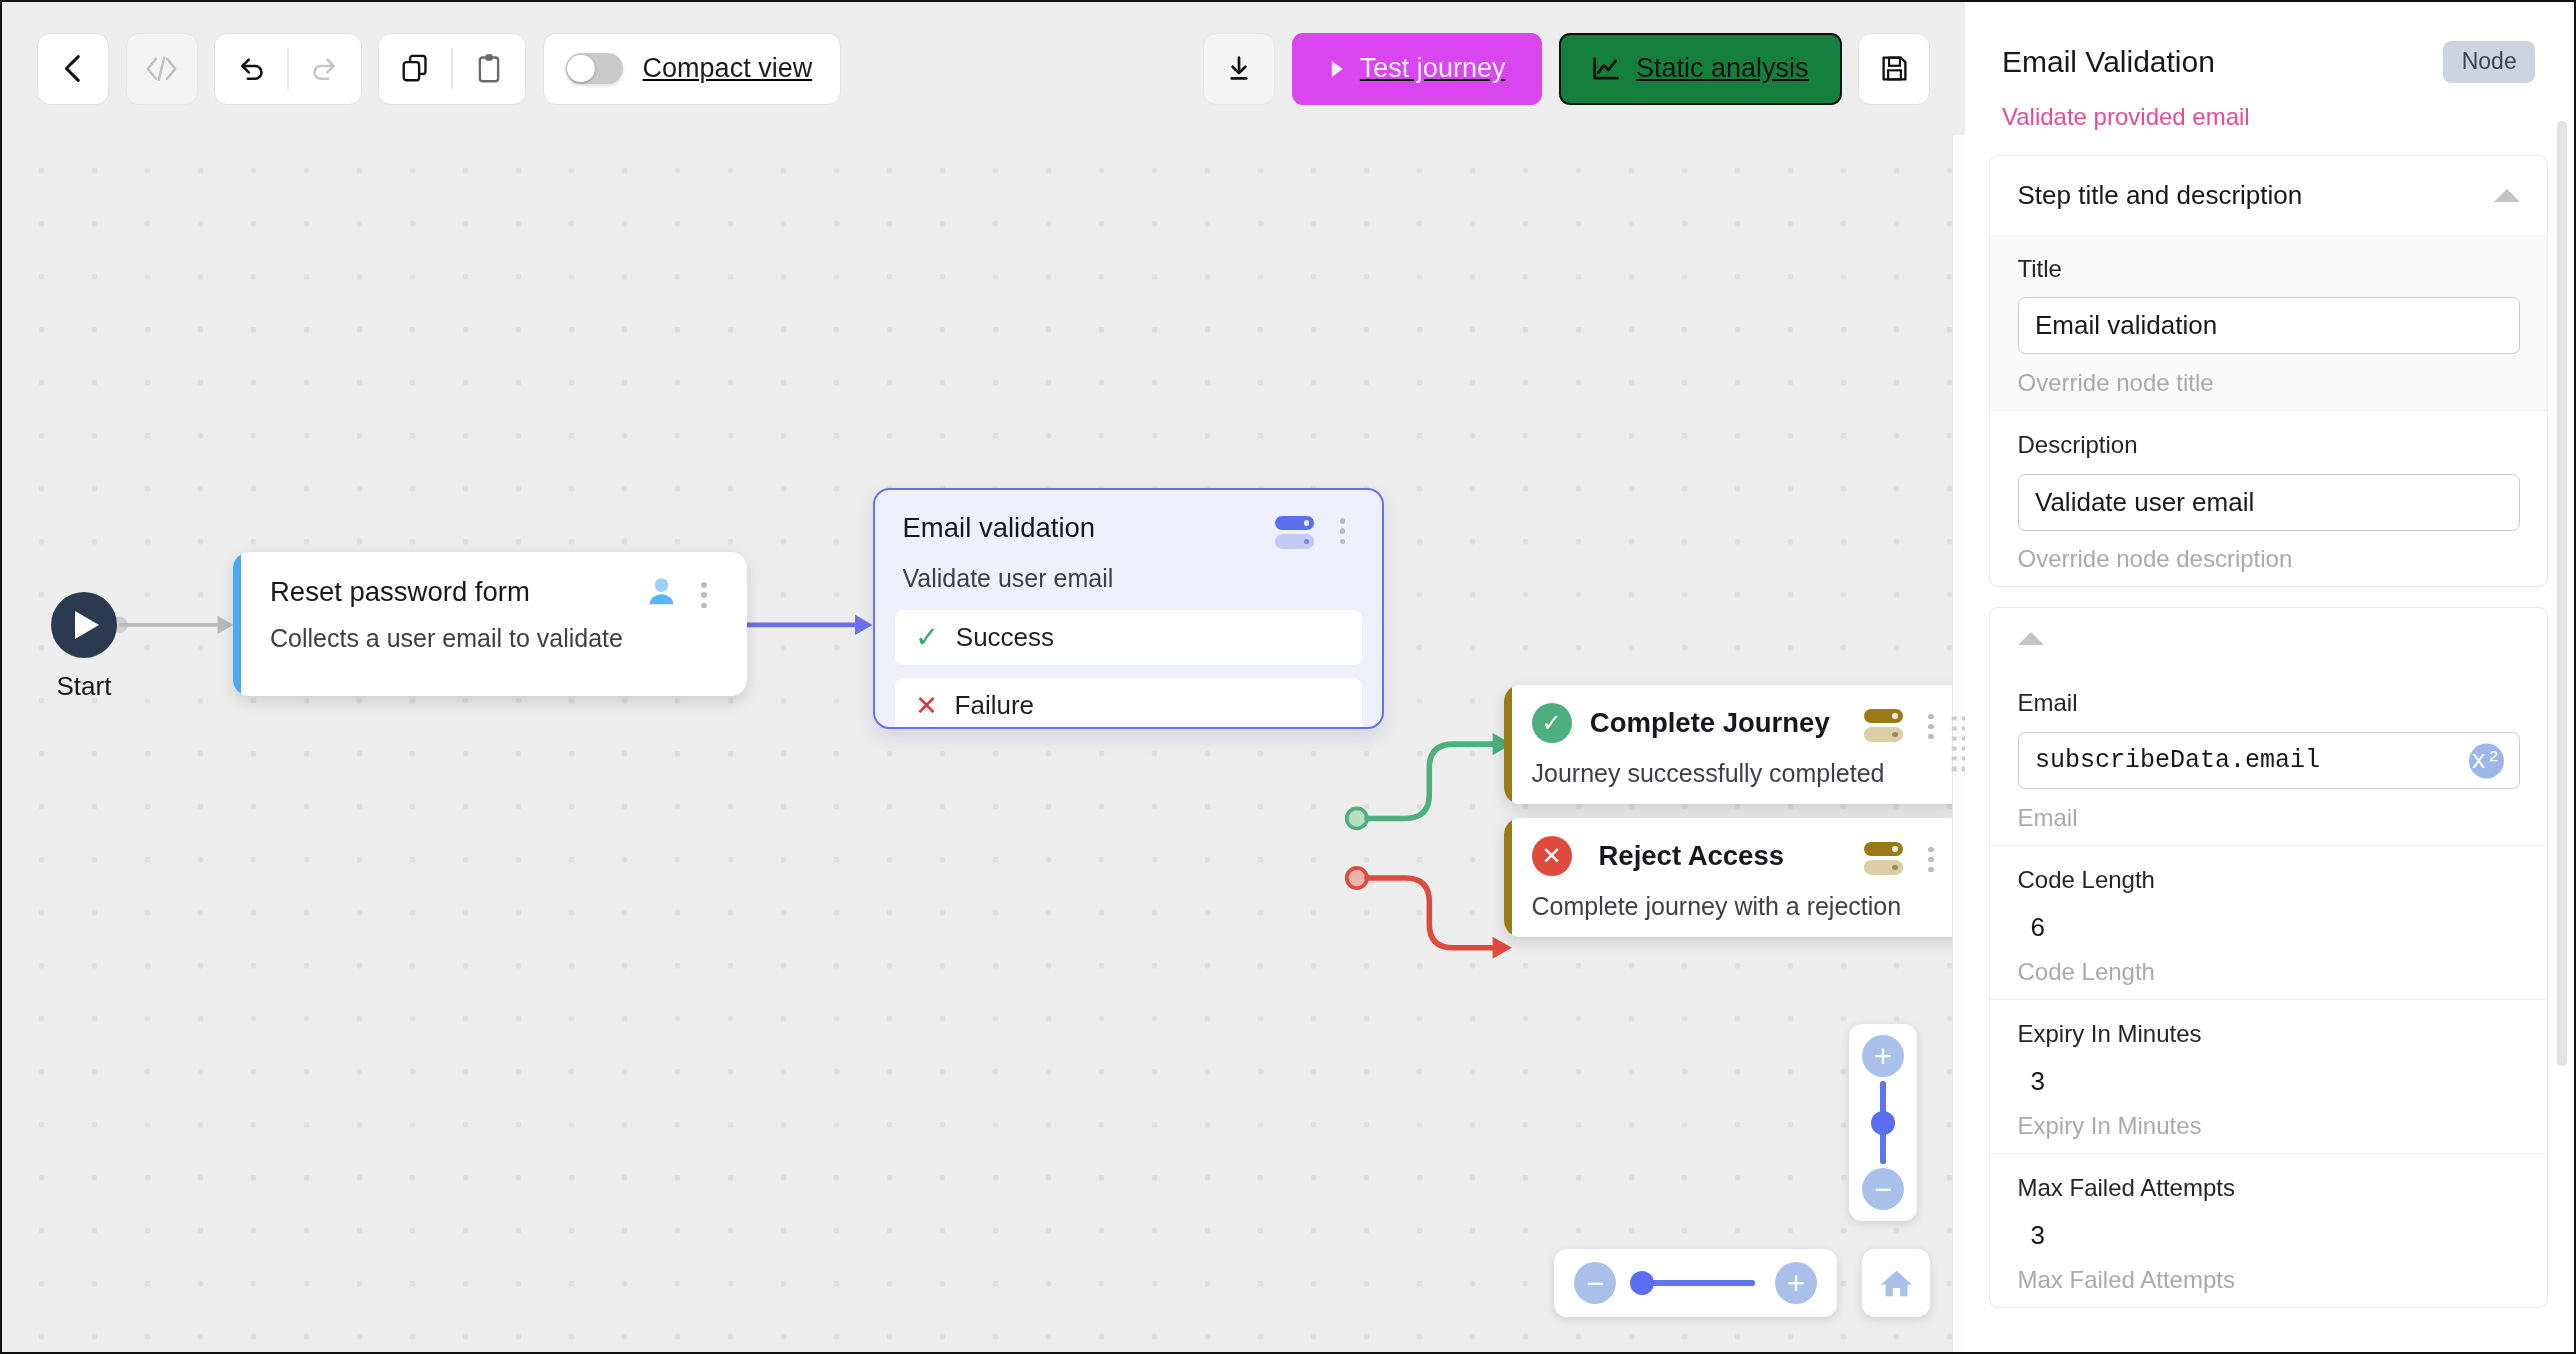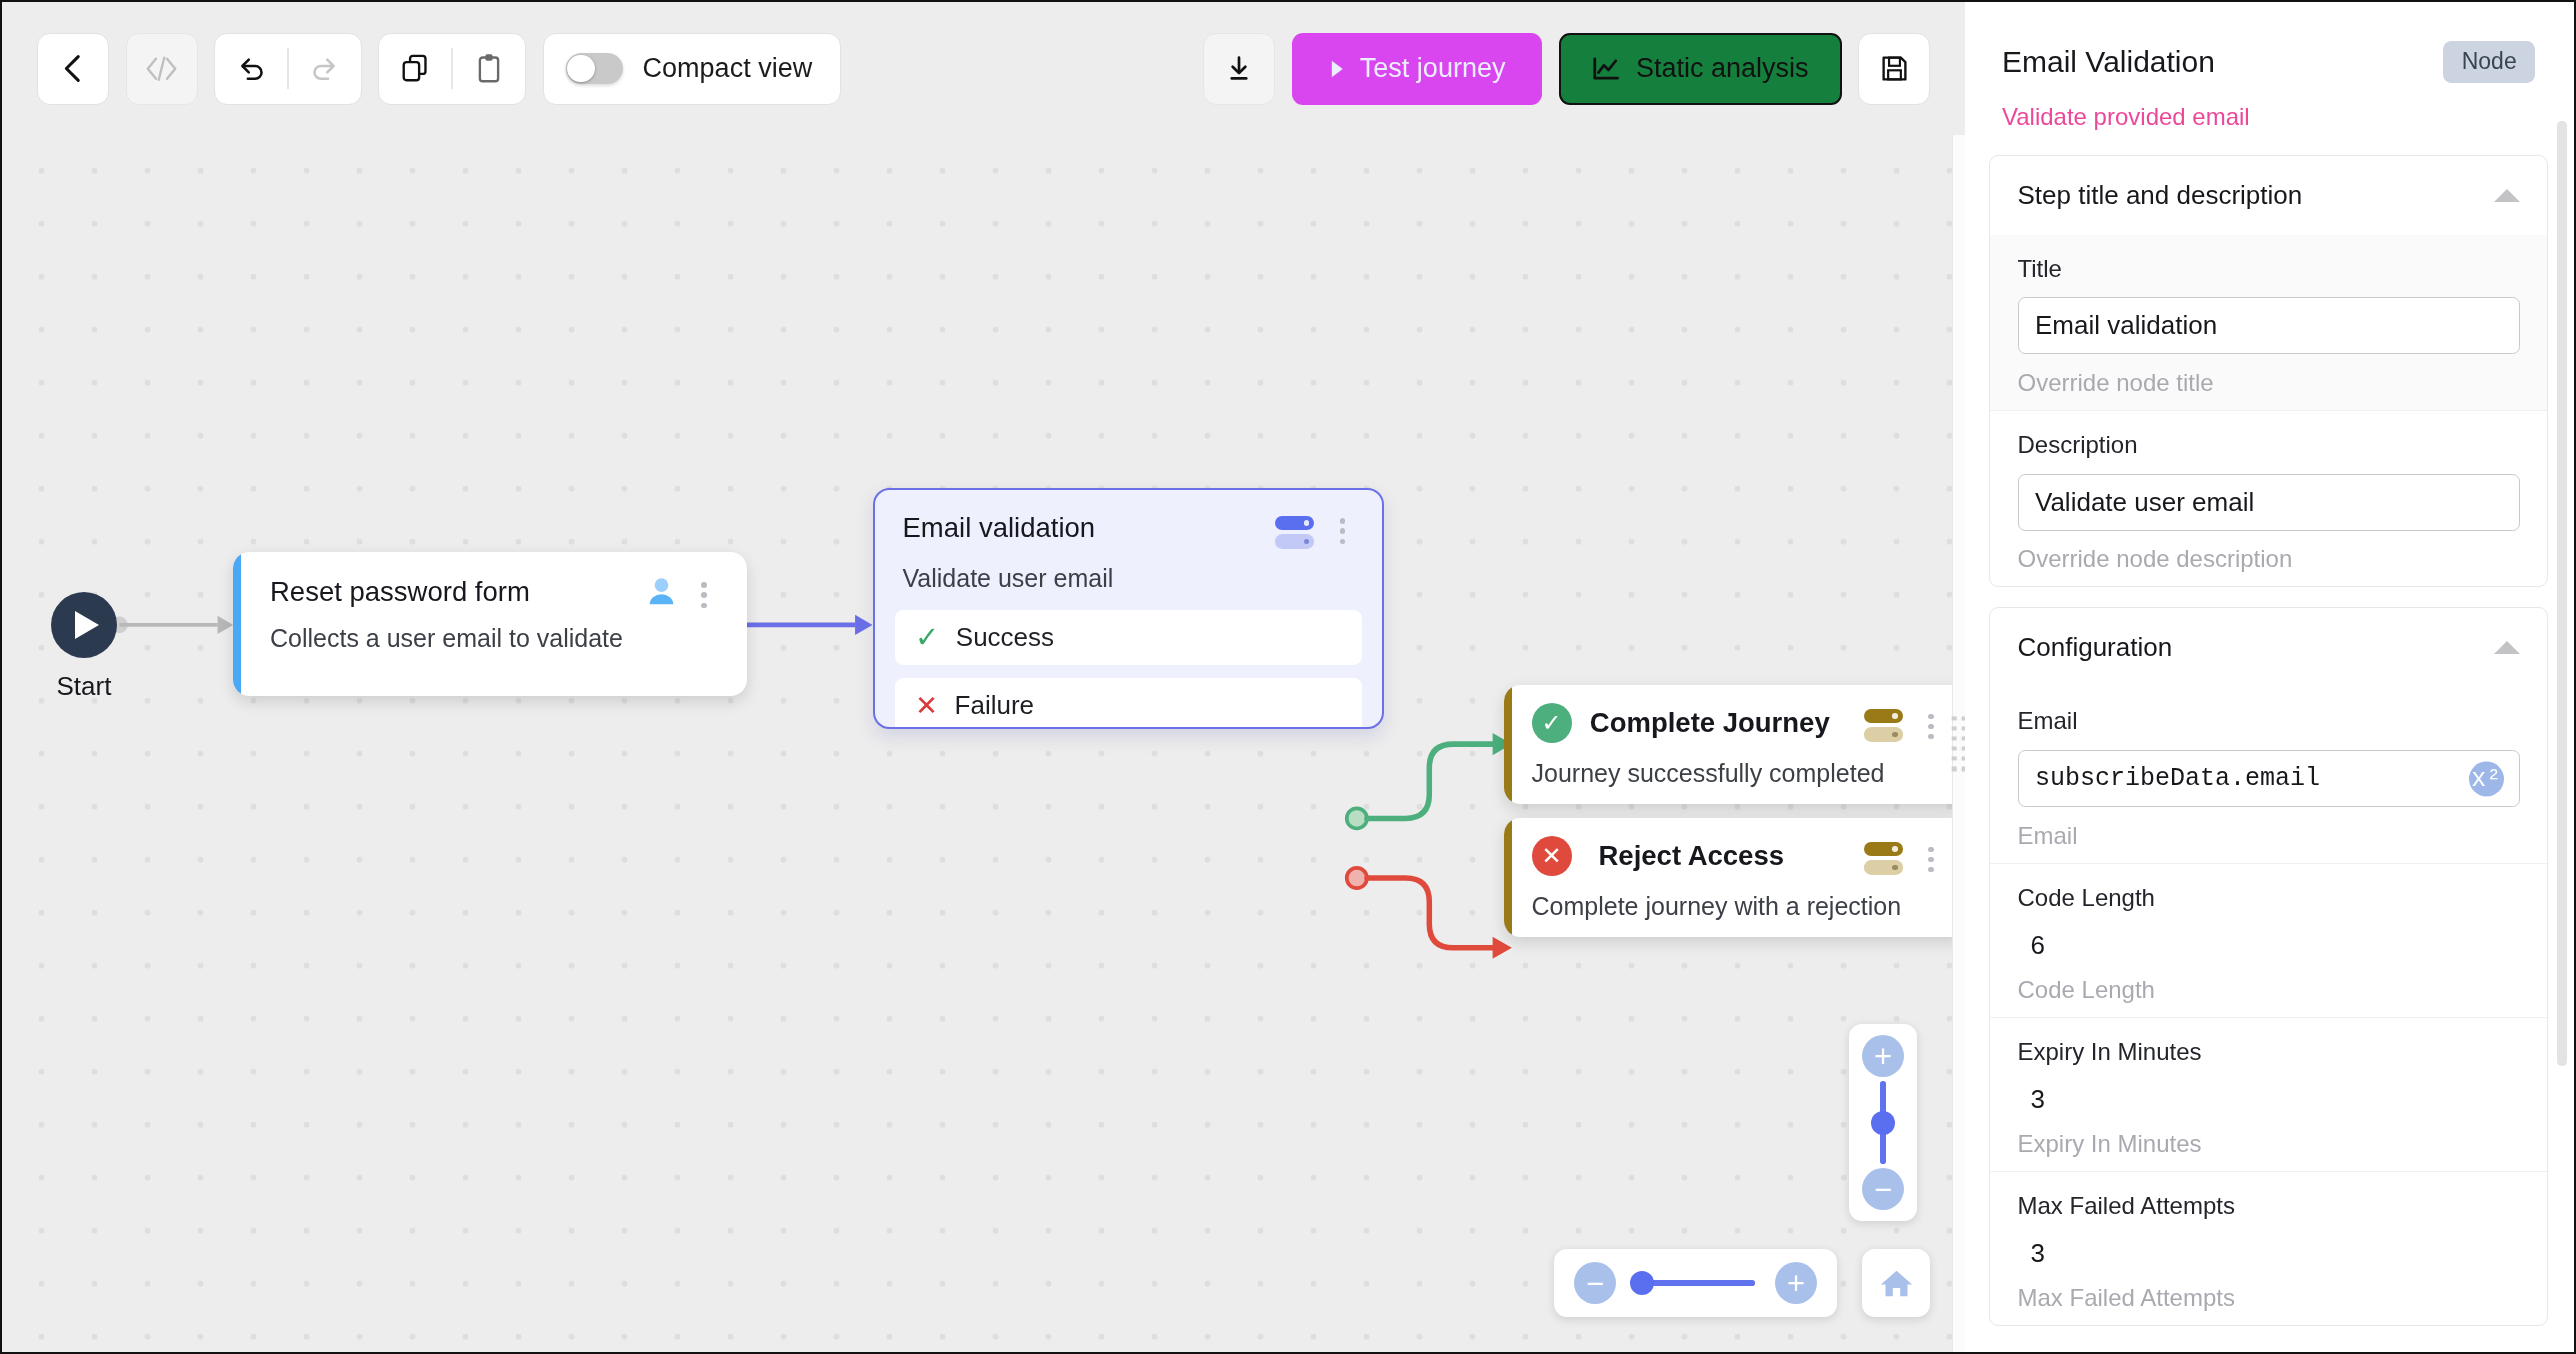--- a/index.html
+++ b/index.html
@@ -27,20 +27,21 @@
   }
 
   
   .toolbar {
     position: relative; z-index: 30;
     height: 133px; flex: 0 0 133px;
     background: #ededed;
     display: flex; align-items: center;
     padding: 0 35px;
     gap: 16.5px;
+    text-decoration: underline;
   }
   .tb-btn {
     height: 72px; min-width: 72px;
     background: #fff; border: 1.8px solid #e2e2e2; border-radius: 13px;
     display: flex; align-items: center; justify-content: center;
     cursor: pointer;
   }
   .tb-btn.muted { background: #f4f4f4; border-color: #e6e6e6; }
   .tb-group {
     height: 72px; background: #fff;
@@ -555,21 +556,20 @@
         <div class="f-label">Description</div>
         <div class="f-input">
           <span>Validate user email</span>
         </div>
         <div class="f-help">Override node description</div>
       </div>
     </div>
 
     <div class="section">
       <div class="section-head">
-        <span class="st">Configuration</span>
         <span class="caret"></span>
       </div>
 
       <div class="field">
         <div class="f-label">Email</div>
         <div class="f-input mono">
           <span>subscribeData.email</span>
           <span class="x2">x²</span>
         </div>
         <div class="f-help">Email</div>

